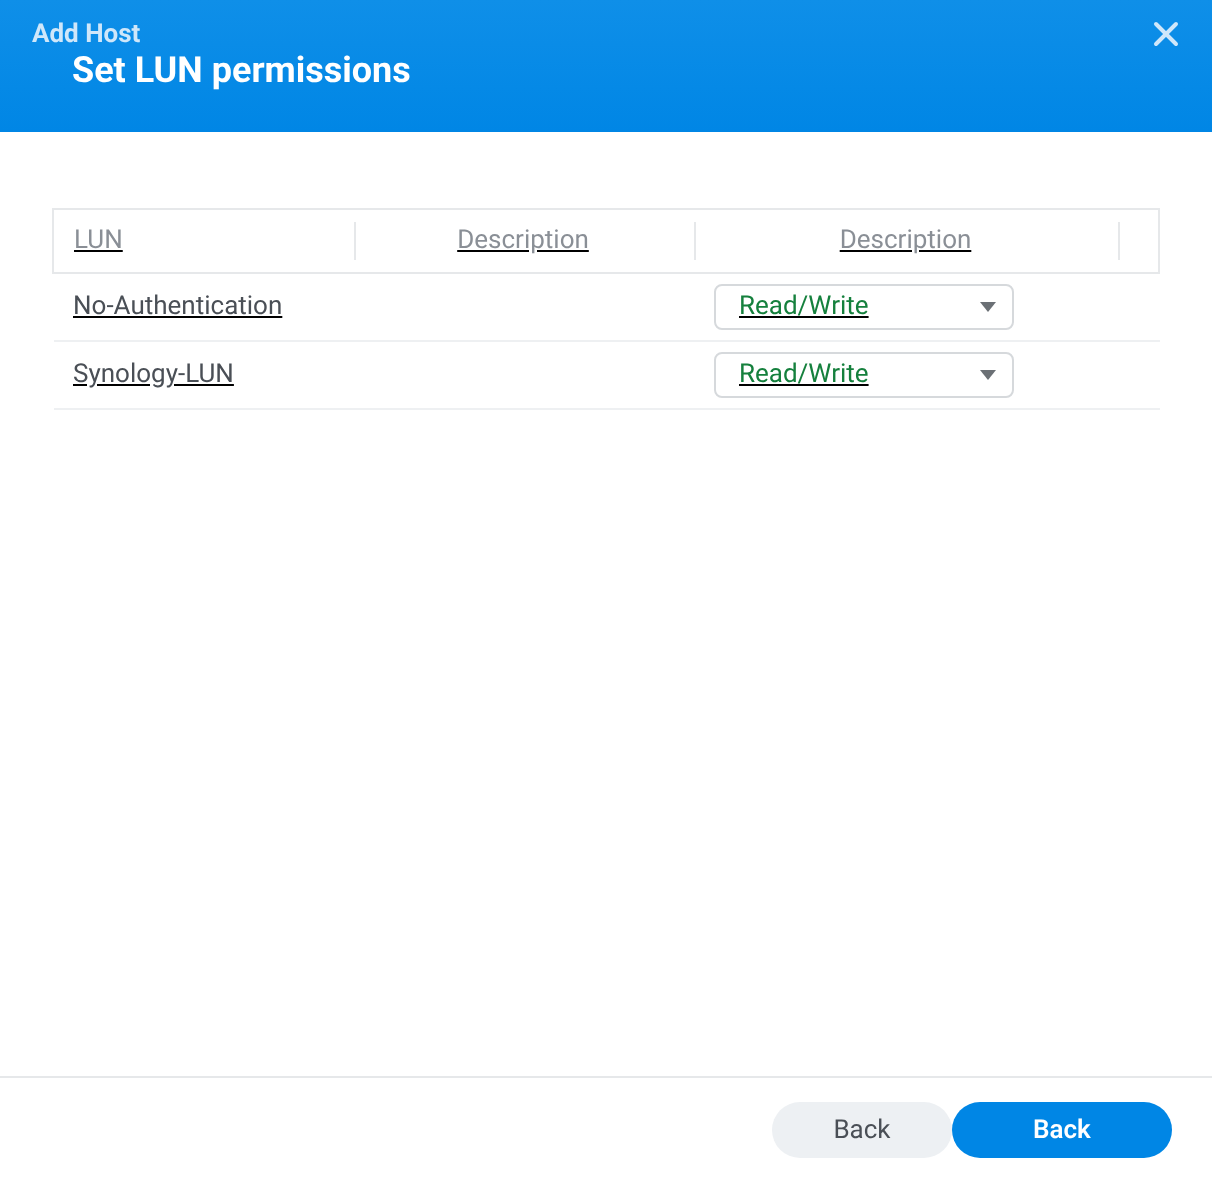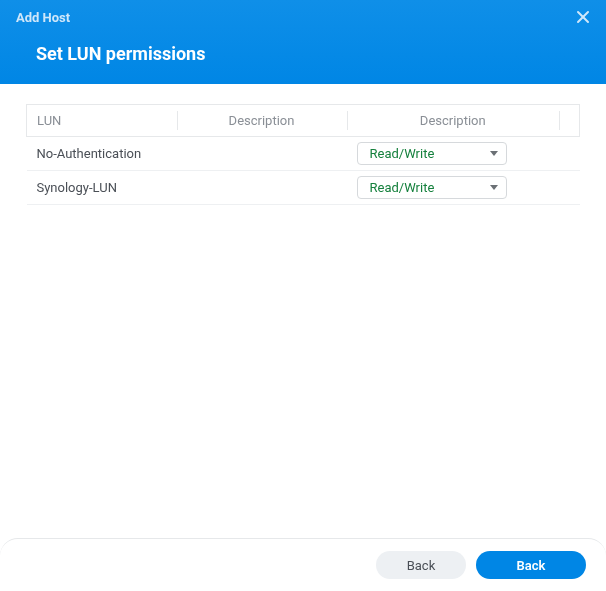--- a/index.html
+++ b/index.html
@@ -20,21 +20,20 @@
       background: #0086e5;
       background: linear-gradient(to bottom, #0f8fe8 0%, #0086e5 100%);
       color: #fff;
       padding: 10px 16px 16px 16px;
       position: relative;
     }
     .header-title {
       font-size: 13px;
       font-weight: 700;
       color: #cfe7fa;
-      margin-bottom: 18px;
     }
     .close-icon {
       position: absolute;
       top: 10px;
       right: 14px;
       width: 16px;
       height: 16px;
       cursor: pointer;
       color: #cfe7fa;
     }
@@ -45,22 +44,23 @@
     }
     .page-title {
       font-size: 18px;
       font-weight: 700;
       color: #ffffff;
       padding-left: 20px;
       padding-bottom: 4px;
     }
     .content {
       flex: 1;
-      padding: 20px 26px 10px 26px;
+      padding: 38px 26px 10px 26px;
       overflow: auto;
+      text-decoration: underline;
     }
     table {
       width: 100%;
       border-collapse: collapse;
       font-size: 13px;
     }
     thead th {
       text-align: left;
       font-weight: 400;
       color: #8a8f96;
@@ -113,22 +113,20 @@
       height: 0;
       border-left: 4px solid transparent;
       border-right: 4px solid transparent;
       border-top: 5px solid #6b7075;
     }
     .footer {
       border-top: 1px solid #e6e8ea;
       padding: 12px 20px;
       display: flex;
       justify-content: flex-end;
-      gap: 10px;
-      border-radius: 18px;
     }
     .btn {
       min-width: 90px;
       height: 28px;
       border-radius: 14px;
       font-size: 13px;
       border: none;
       cursor: pointer;
       padding: 0 22px;
       display: inline-flex;

